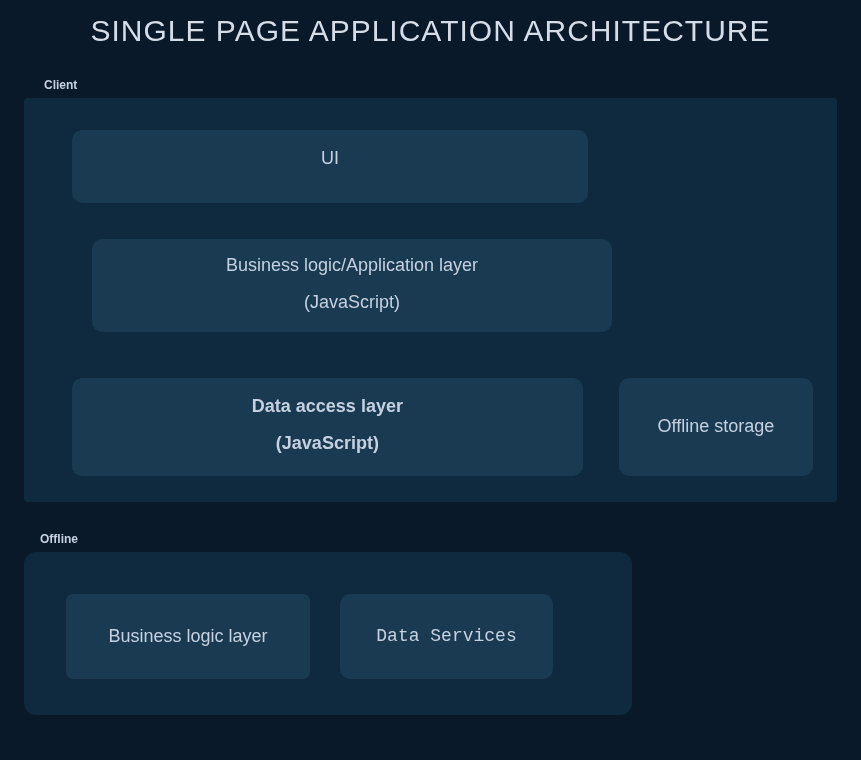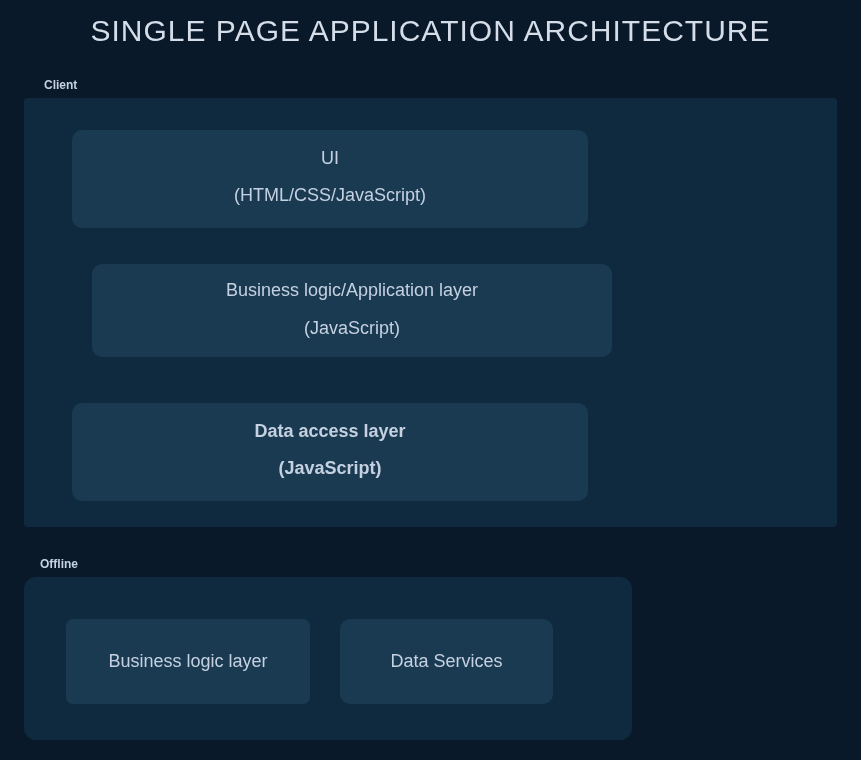--- a/index.html
+++ b/index.html
@@ -93,48 +93,51 @@
       align-items: center;
       justify-content: center;
       border-radius: 7px;
     }
     .box-server-data {
       width: 213px;
       padding: 30px 20px;
       display: flex;
       align-items: center;
       justify-content: center;
+      font-family: Liberation Mono, monospace;
     }
     .box-line1 {
       display: block;
       margin-bottom: 12px;
     }
     .box-line2 {
       display: block;
     }
   </style>
 </head>
 <body>
 
 <div class="title">SINGLE PAGE APPLICATION ARCHITECTURE</div>
 
 <div class="section-label">Client</div>
 <div class="client-container">
   <div class="box box-ui">
     <span class="box-line1">UI</span>
-    <span class="box-line2">(HTML/CSS/JavaScript)</span>
   </div>
   <div class="box box-logic">
     <span class="box-line1">Business logic/Application layer</span>
     <span class="box-line2">(JavaScript)</span>
   </div>
   <div class="row-bottom">
     <div class="box box-data">
       <span class="box-line1">Data access layer</span>
       <span class="box-line2">(JavaScript)</span>
+    </div>
+    <div class="box box-offline">
+      <span>Offline storage</span>
     </div>
   </div>
 </div>
 
 <div class="section-label" style="margin-left:16px;">Offline</div>
 <div class="server-container">
   <div class="server-row">
     <div class="box box-server-logic">
       <span>Business logic layer</span>
     </div>

